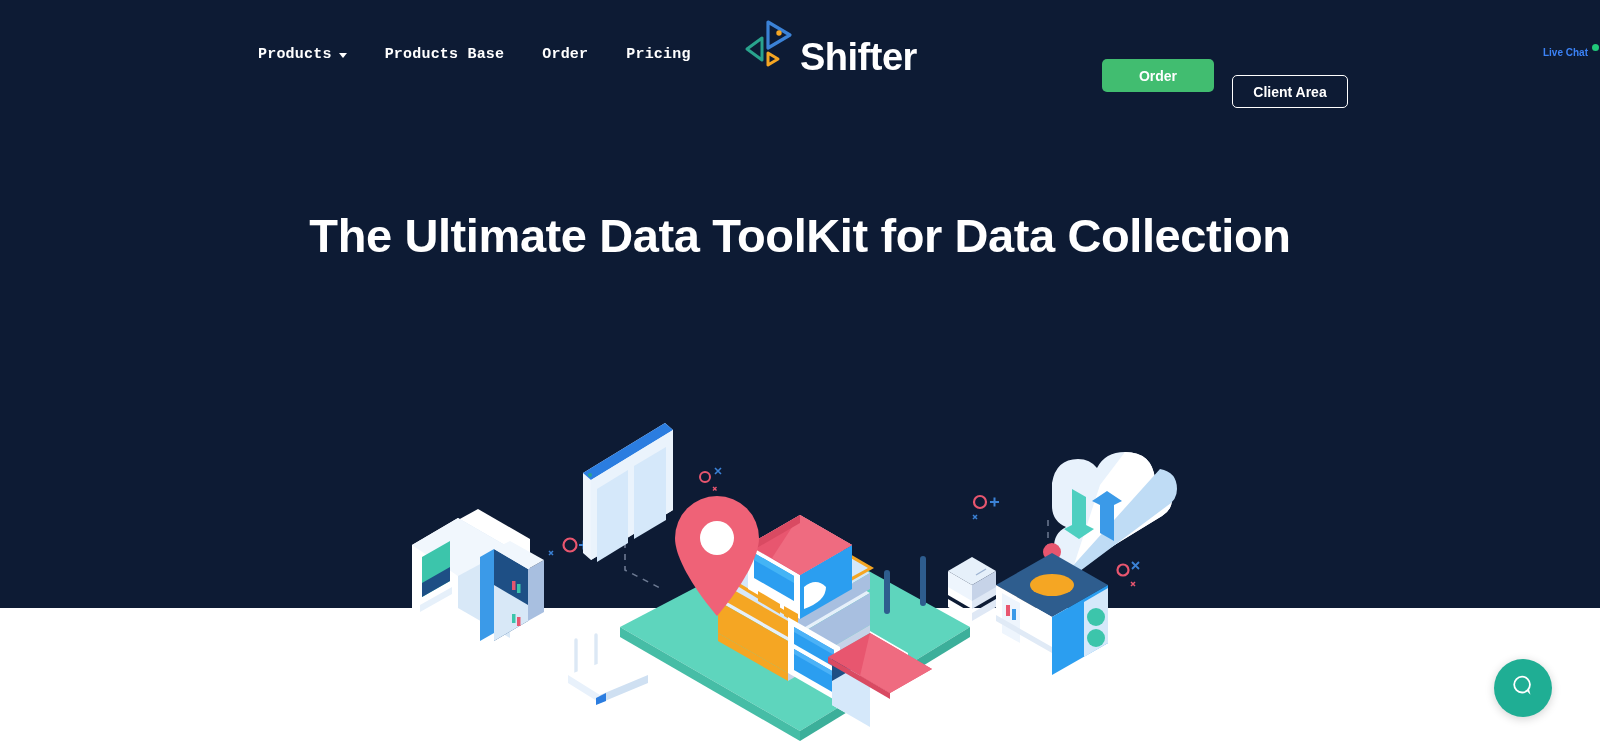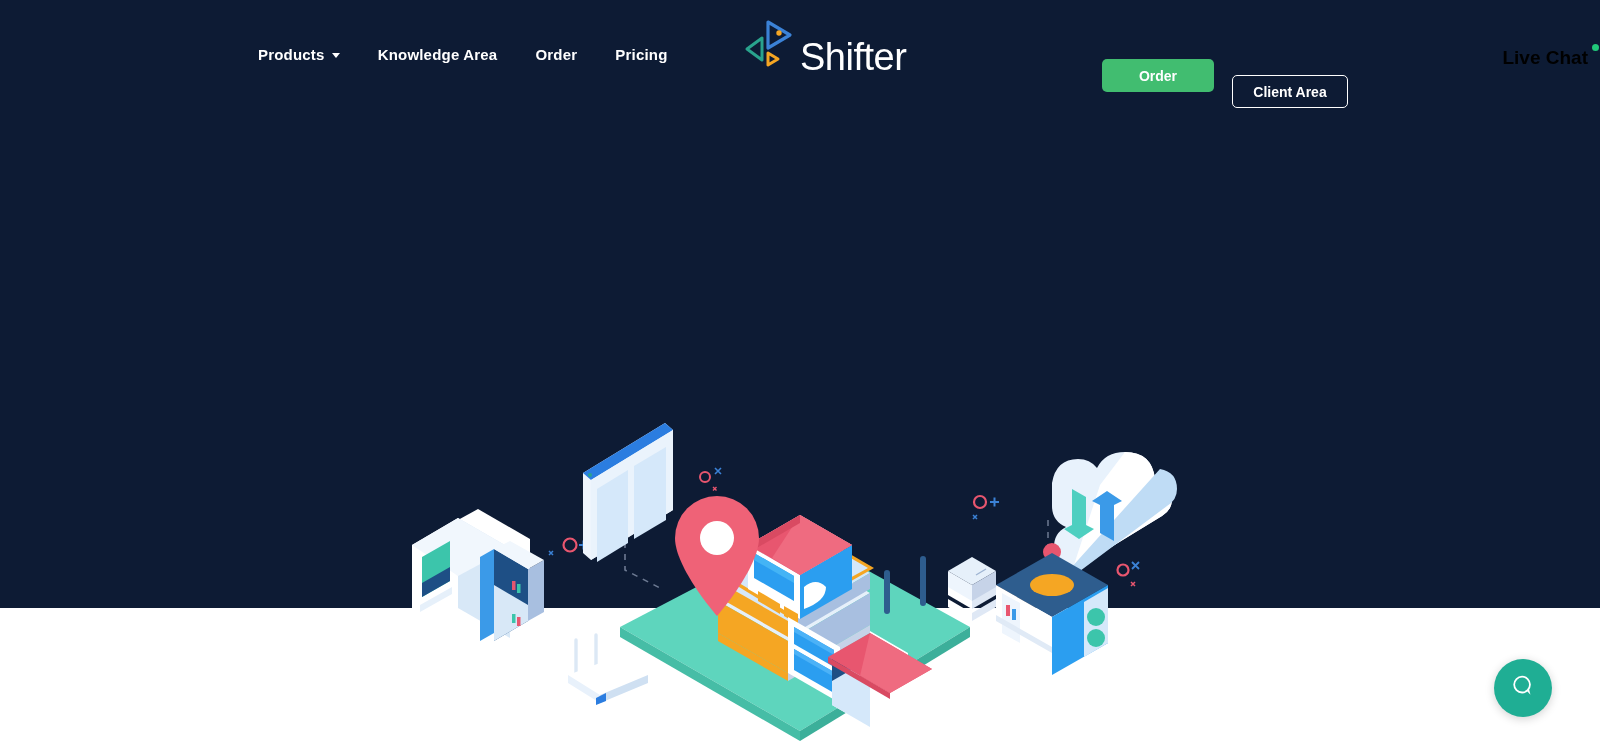--- a/index.html
+++ b/index.html
@@ -31,40 +31,41 @@
     display: flex; align-items: center; gap: 38px;
   }
   .nav-item {
     color: #ffffff;
     font-size: 15px;
     font-weight: bold;
     letter-spacing: 0.2px;
     cursor: pointer;
     display: flex; align-items: center; gap: 7px;
     white-space: nowrap;
+    font-family: Liberation Mono, monospace;
   }
   .caret {
     width: 0; height: 0;
     border-left: 4.5px solid transparent;
     border-right: 4.5px solid transparent;
     border-top: 5px solid #ffffff;
     display: inline-block;
     margin-top: 2px;
   }
 
   
   .logo {
     position: absolute; left: 738px; top: 12px;
     display: flex; align-items: center; gap: 2px;
   }
   .logo-mark { width: 62px; height: 62px; }
   .logo-word {
     color: #ffffff;
     font-size: 38px;
-    font-weight: normal;
+    font-weight: bold;
     letter-spacing: -0.5px;
     line-height: 1;
     margin-left: -2px;
     margin-top: 26px;
   }
 
   
   .actions {
     position: absolute; right: 252px; top: 43px;
     display: flex; align-items: center; gap: 18px; padding-left: 40px;
@@ -86,21 +87,21 @@
     background: transparent; color: #ffffff;
     border: 1.5px solid #ffffff;
     margin-top: 32px;
   }
   .live-chat {
     position: absolute; right: 1px; top: 47px;
     display: flex; align-items: flex-start; gap: 4px;
     cursor: pointer;
   }
   .live-chat-label {
-    color: #000000; font-size: 19px; font-weight: bold; white-space: nowrap;
+    color: #3b82f6; font-size: 10px; font-weight: bold; white-space: nowrap;
   }
   .status-dot {
     width: 7px; height: 7px; border-radius: 50%;
     background: #21c87a; margin-top: -3px;
   }
 
   
   .hero-copy {
     position: absolute; left: 0; top: 210px; width: 1600px;
     text-align: center; z-index: 20;
@@ -148,21 +149,21 @@
   <div class="hero-light"></div>
 
   <div class="header">
 
     <nav class="nav">
       <div class="nav-item">
         <span>Products</span>
         <span class="caret"></span>
       </div>
       <div class="nav-item">
-        <span>Knowledge Area</span>
+        <span>Products Base</span>
       </div>
       <div class="nav-item">
         <span>Order</span>
       </div>
       <div class="nav-item">
         <span>Pricing</span>
       </div>
     </nav>
 
     <div class="logo">
@@ -185,20 +186,21 @@
       <div class="btn btn-client">Client Area</div>
     </div>
 
     <div class="live-chat">
       <span class="live-chat-label">Live Chat</span>
       <span class="status-dot"></span>
     </div>
   </div>
 
   <div class="hero-copy">
+    <h1 class="hero-title">The Ultimate Data ToolKit for Data Collection</h1>
     <p class="hero-sub">
       <br>
     </p>
   </div>
 
   <div class="illustration">
     <svg viewBox="0 0 800 336" width="800" height="336">
 
       <g>
         <circle cx="305" cy="72" r="5" fill="none" stroke="#e8566f" stroke-width="2"></circle>

